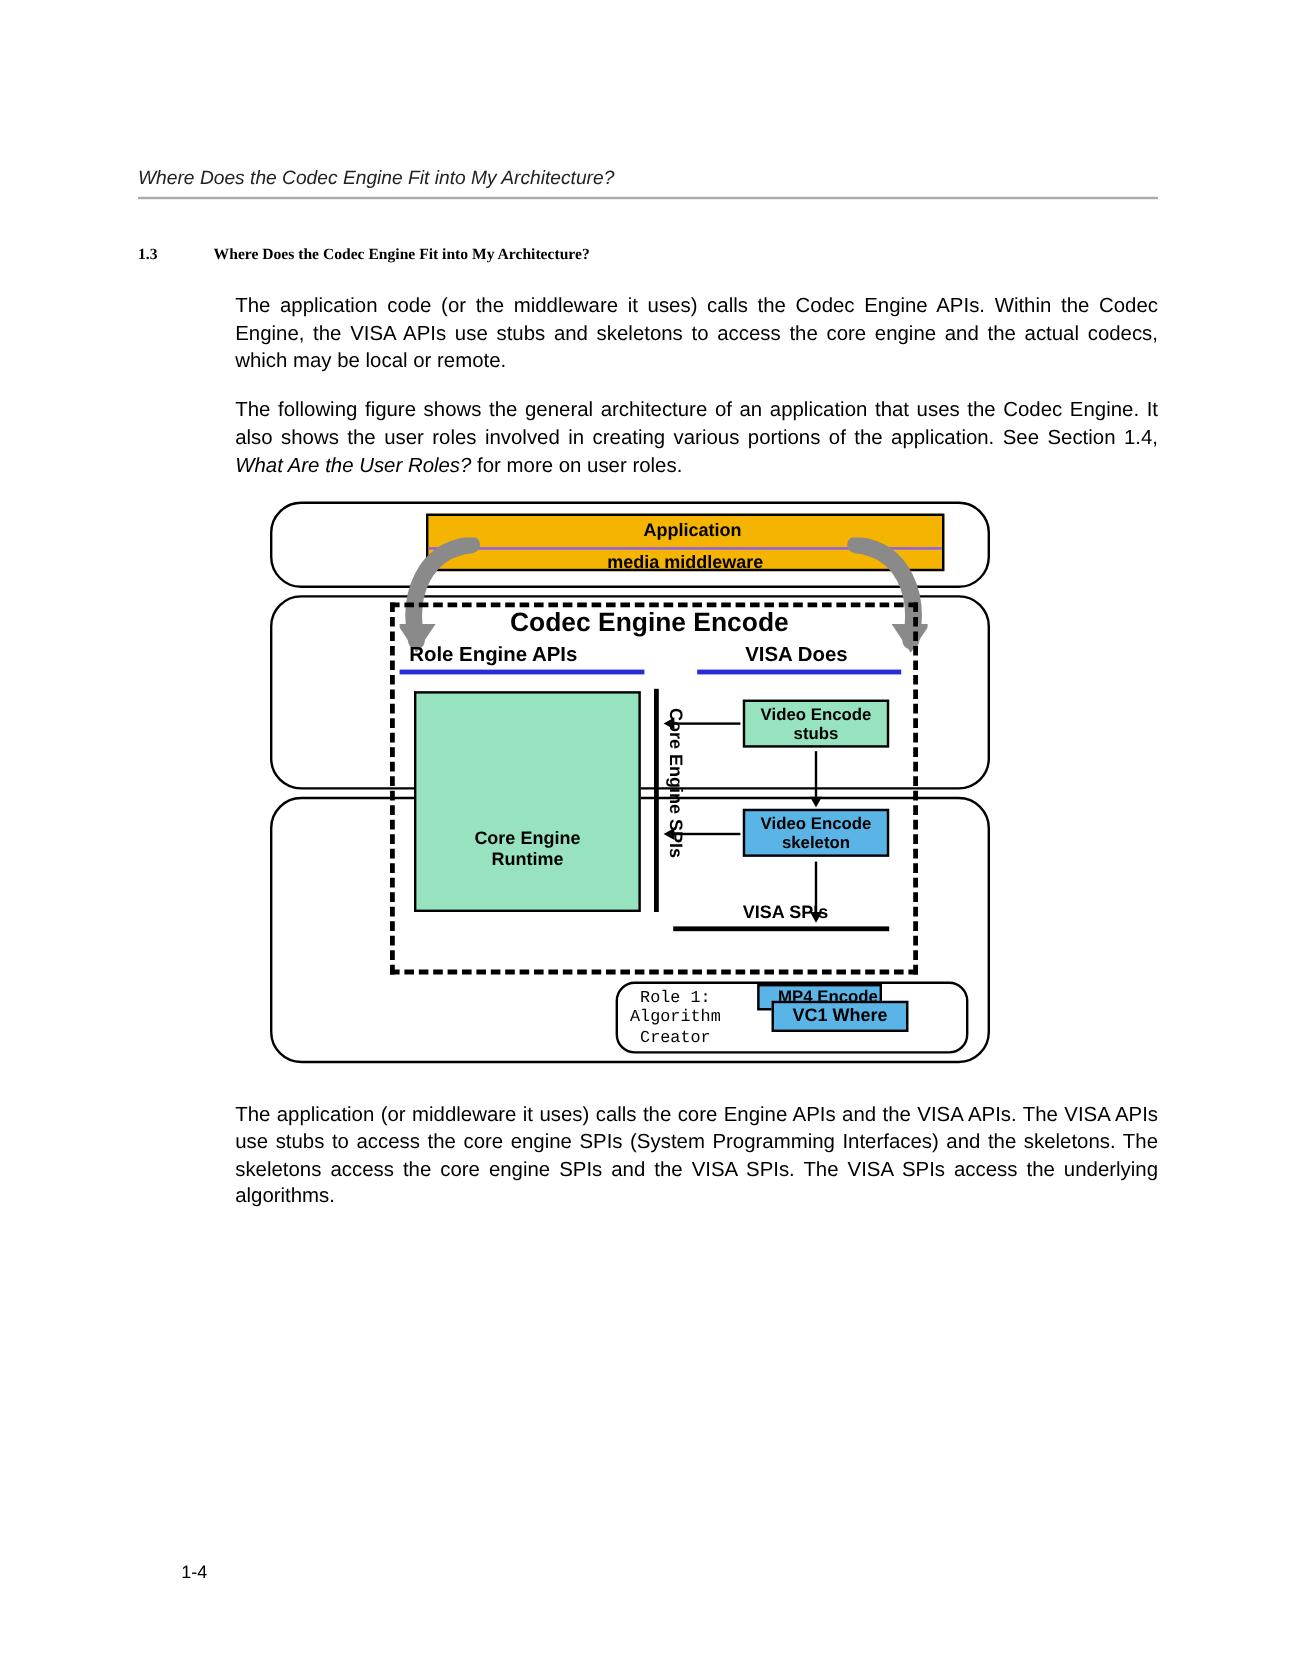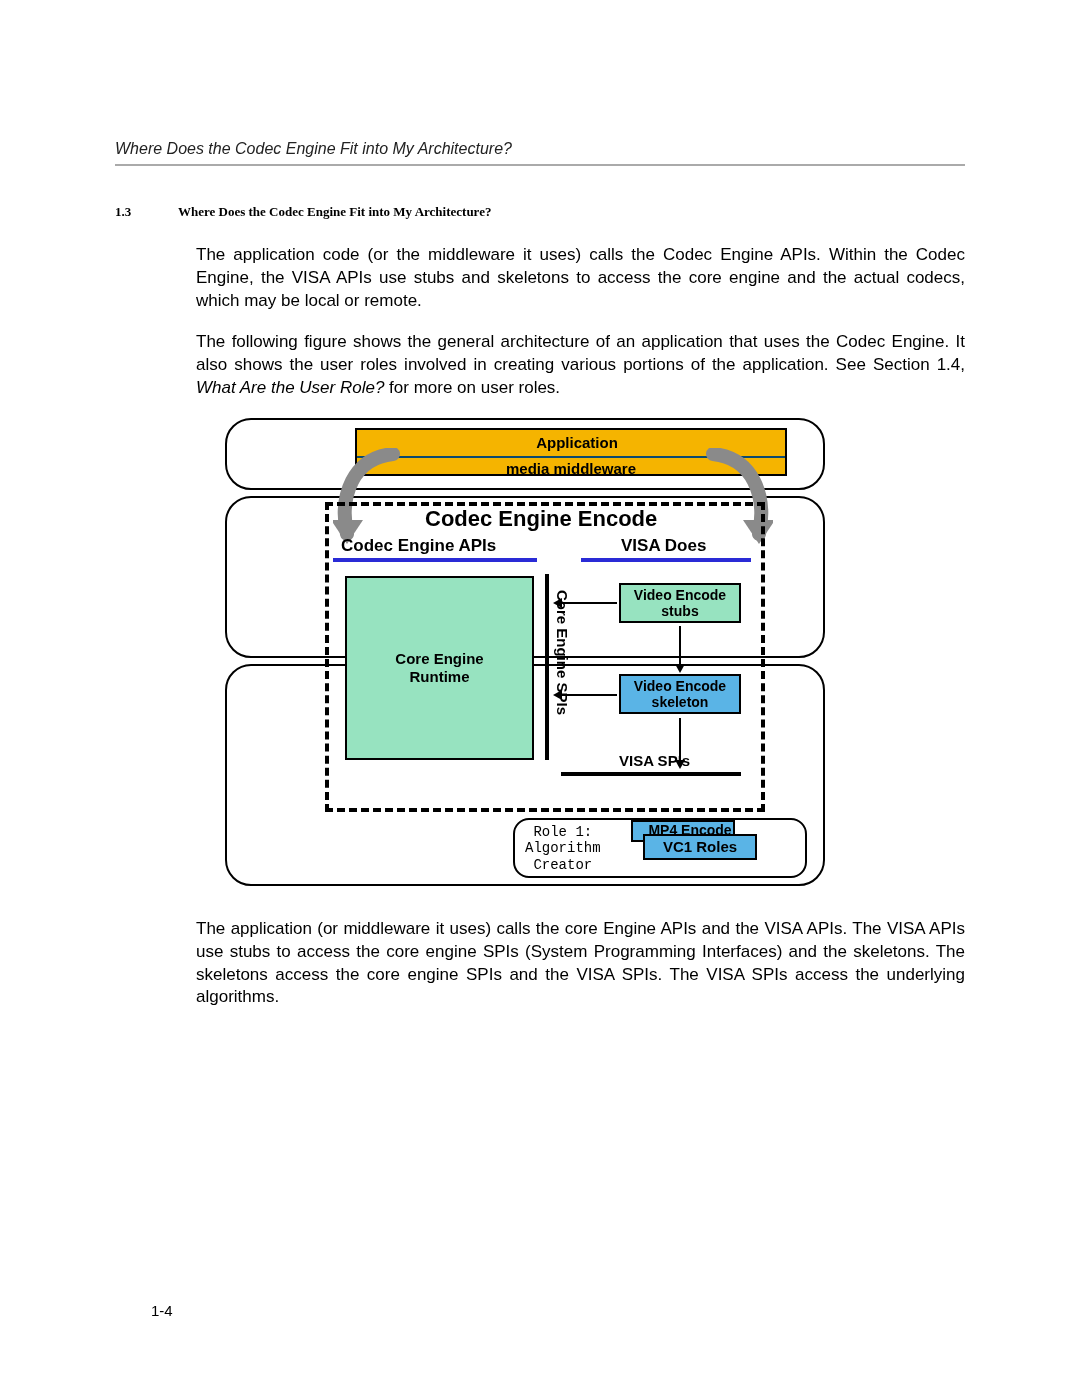--- a/index.html
+++ b/index.html
@@ -75,21 +75,21 @@
   background: #f5b400;
   border: 2px solid #000;
   box-sizing: border-box;
 }
 .app-box .row1, .app-box .row2 {
   text-align: center;
   font-weight: bold;
   font-size: 15px;
   color: #000;
 }
-.app-box .row1 { padding-top: 4px; border-bottom: 2px solid #0c4a6e; height: 22px; padding-left: 12px; }
+.app-box .row1 { padding-top: 4px; border-bottom: 2px solid #8b5cf6; height: 22px; padding-left: 12px; }
 .app-box .row2 { padding-top: 2px; }
 
 .panel-mid {
   left: 0; top: 78px;
   width: 596px; height: 158px;
 }
 .panel-bot {
   left: 0; top: 246px;
   width: 596px; height: 218px;
 }
@@ -120,21 +120,21 @@
 .core-box {
   position: absolute;
   left: 120px; top: 158px;
   width: 189px; height: 184px;
   background: #97e3c0;
   border: 2px solid #000;
   box-sizing: border-box;
   text-align: center;
   font-weight: bold;
   font-size: 15px;
-  padding-top: 72px;
+  padding-top: 112px;
   line-height: 1.25;
 }
 .spis-vert {
   position: absolute;
   left: 320px; top: 156px;
   width: 4px; height: 186px;
   background: #000;
 }
 .spis-vert-label {
   position: absolute;
@@ -273,21 +273,21 @@
   <div class="running-header">Where Does the Codec Engine Fit into My Architecture?</div>
 
   <div class="section-heading">
     <span class="section-number">1.3</span>
     <span>Where Does the Codec Engine Fit into My Architecture?</span>
   </div>
 
   <div class="body-col">
     <p>The application code (or the middleware it uses) calls the Codec Engine APIs. Within the Codec Engine, the VISA APIs use stubs and skeletons to access the core engine and the actual codecs, which may be local or remote.</p>
     <p>
-      <span>The following figure shows the general architecture of an application that uses the Codec Engine. It also shows the user roles involved in creating various portions of the application. See Section 1.4, </span><i>What Are the User Role?</i><span> for more on user roles.</span>
+      <span>The following figure shows the general architecture of an application that uses the Codec Engine. It also shows the user roles involved in creating various portions of the application. See Section 1.4, </span><i>What Are the User Roles?</i><span> for more on user roles.</span>
     </p>
   </div>
 
   <div class="diagram-wrap">
 
     <div class="role-label" style="left:10px; top:6px;">Role 4:
 Application
 Author</div>
     <div class="role-label" style="left:6px; top:118px;">Role 3:
 Engine
@@ -310,21 +310,21 @@
       <path d="M-2 72 L14 96 L30 72 Z" fill="#8a8a8a"></path>
     </svg>
     <svg class="curve-arrow" style="left:468px; top:30px; width:80px; height:96px;" viewBox="0 0 80 96">
       <path d="M20 6 C60 10 74 48 66 86" stroke="#8a8a8a" stroke-width="14" fill="none" stroke-linecap="round"></path>
       <path d="M50 72 L66 96 L82 72 Z" fill="#8a8a8a"></path>
     </svg>
 
     <div class="dashed-box"></div>
     <div class="cer-title">Codec Engine Encode</div>
 
-    <div class="api-label" style="left:116px; top:118px;">Codec Engine APIs</div>
+    <div class="api-label" style="left:116px; top:118px;">Role Engine APIs</div>
     <div class="api-line" style="left:108px; top:140px; width:204px;"></div>
     <div class="api-label" style="left:396px; top:118px;">VISA Does</div>
     <div class="api-line" style="left:356px; top:140px; width:170px;"></div>
 
     <div class="core-box"><span style="white-space:pre;">Core Engine
 Runtime</span></div>
 
     <div class="spis-vert"></div>
     <div class="spis-vert-label">Core Engine SPIs</div>
 
@@ -342,21 +342,21 @@
     <div class="arrow-down" style="left:454px; top:300px; height:42px;"></div>
 
     <div class="visa-spis-label">VISA SPIs</div>
     <div class="visa-spis-line"></div>
 
     <div class="alg-panel"></div>
     <div class="alg-label">Role 1:
 Algorithm
 Creator</div>
     <div class="mp4-box">MP4 Encode</div>
-    <div class="vc1-box">VC1 Roles</div>
+    <div class="vc1-box">VC1 Where</div>
 
   </div>
 
   <div class="body-col">
     <p>The application (or middleware it uses) calls the core Engine APIs and the VISA APIs. The VISA APIs use stubs to access the core engine SPIs (System Programming Interfaces) and the skeletons. The skeletons access the core engine SPIs and the VISA SPIs. The VISA SPIs access the underlying algorithms.</p>
   </div>
 
   <div class="page-num">1-4</div>
 </div>
 

